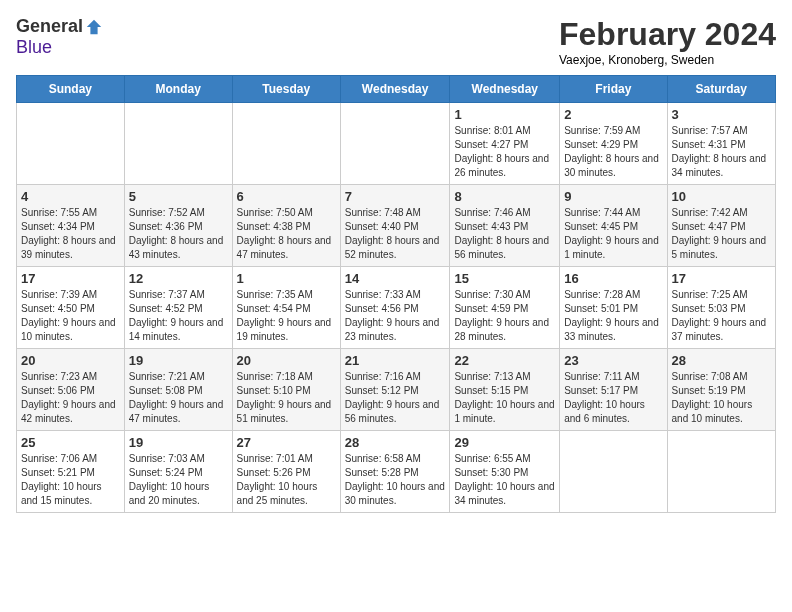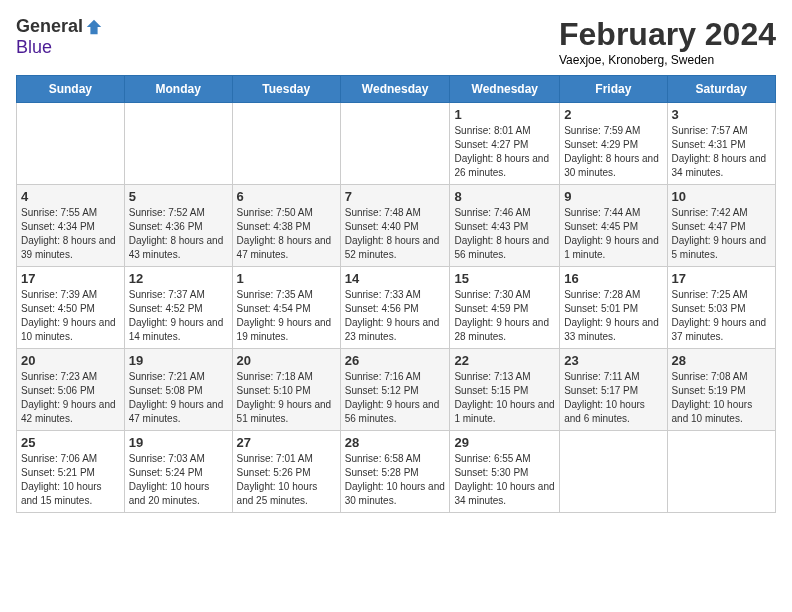--- a/index.html
+++ b/index.html
@@ -213,21 +213,21 @@
         </td>
         <td>
           <div class="day-number">19</div>
           <div class="day-info">Sunrise: 7:21 AM<br>Sunset: 5:08 PM<br>Daylight: 9 hours and 47 minutes.</div>
         </td>
         <td>
           <div class="day-number">20</div>
           <div class="day-info">Sunrise: 7:18 AM<br>Sunset: 5:10 PM<br>Daylight: 9 hours and 51 minutes.</div>
         </td>
         <td>
-          <div class="day-number">26</div>
+          <div class="day-number">21</div>
           <div class="day-info">Sunrise: 7:16 AM<br>Sunset: 5:12 PM<br>Daylight: 9 hours and 56 minutes.</div>
         </td>
         <td>
           <div class="day-number">22</div>
           <div class="day-info">Sunrise: 7:13 AM<br>Sunset: 5:15 PM<br>Daylight: 10 hours and 1 minute.</div>
         </td>
         <td>
           <div class="day-number">23</div>
           <div class="day-info">Sunrise: 7:11 AM<br>Sunset: 5:17 PM<br>Daylight: 10 hours and 6 minutes.</div>
         </td>

